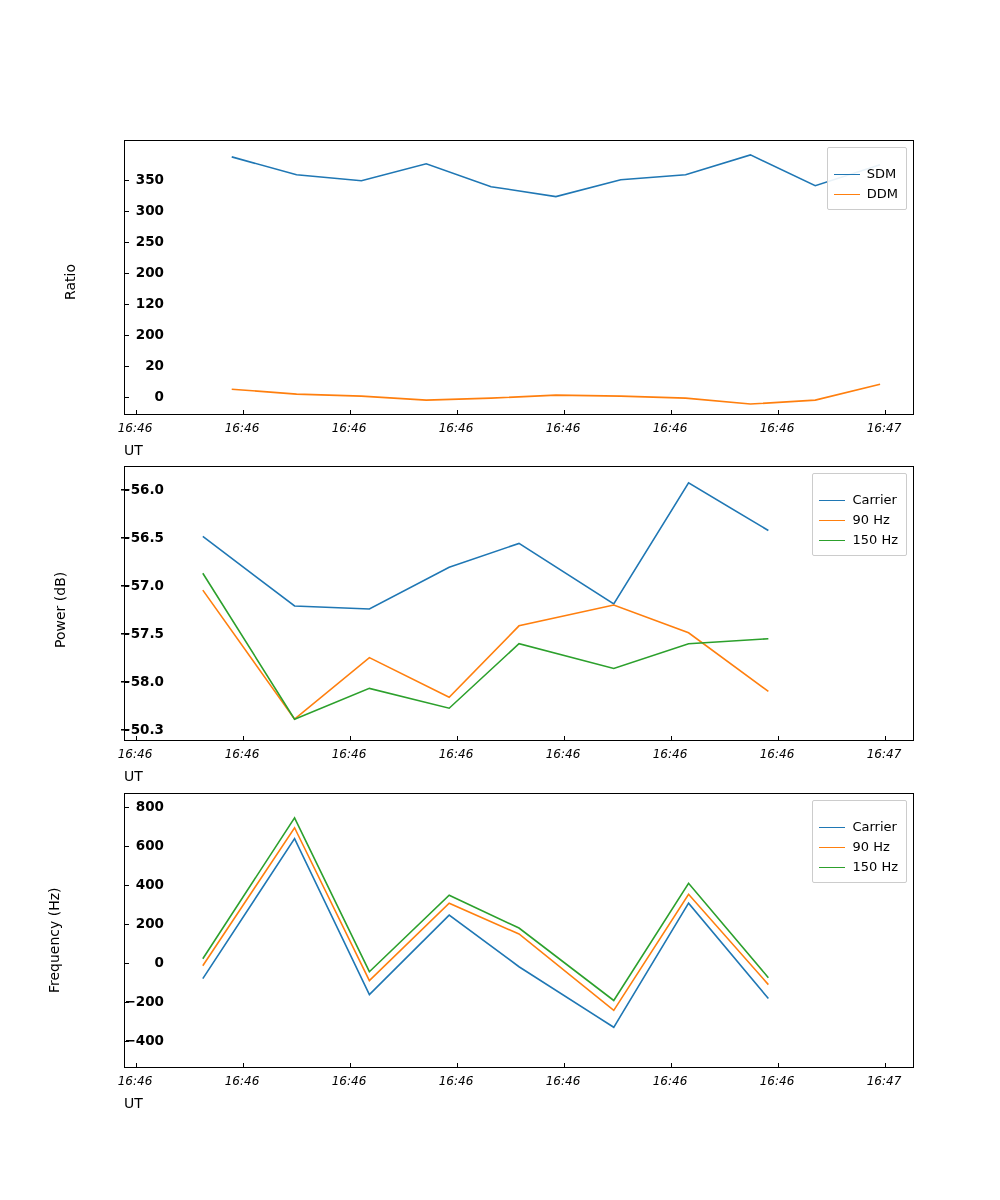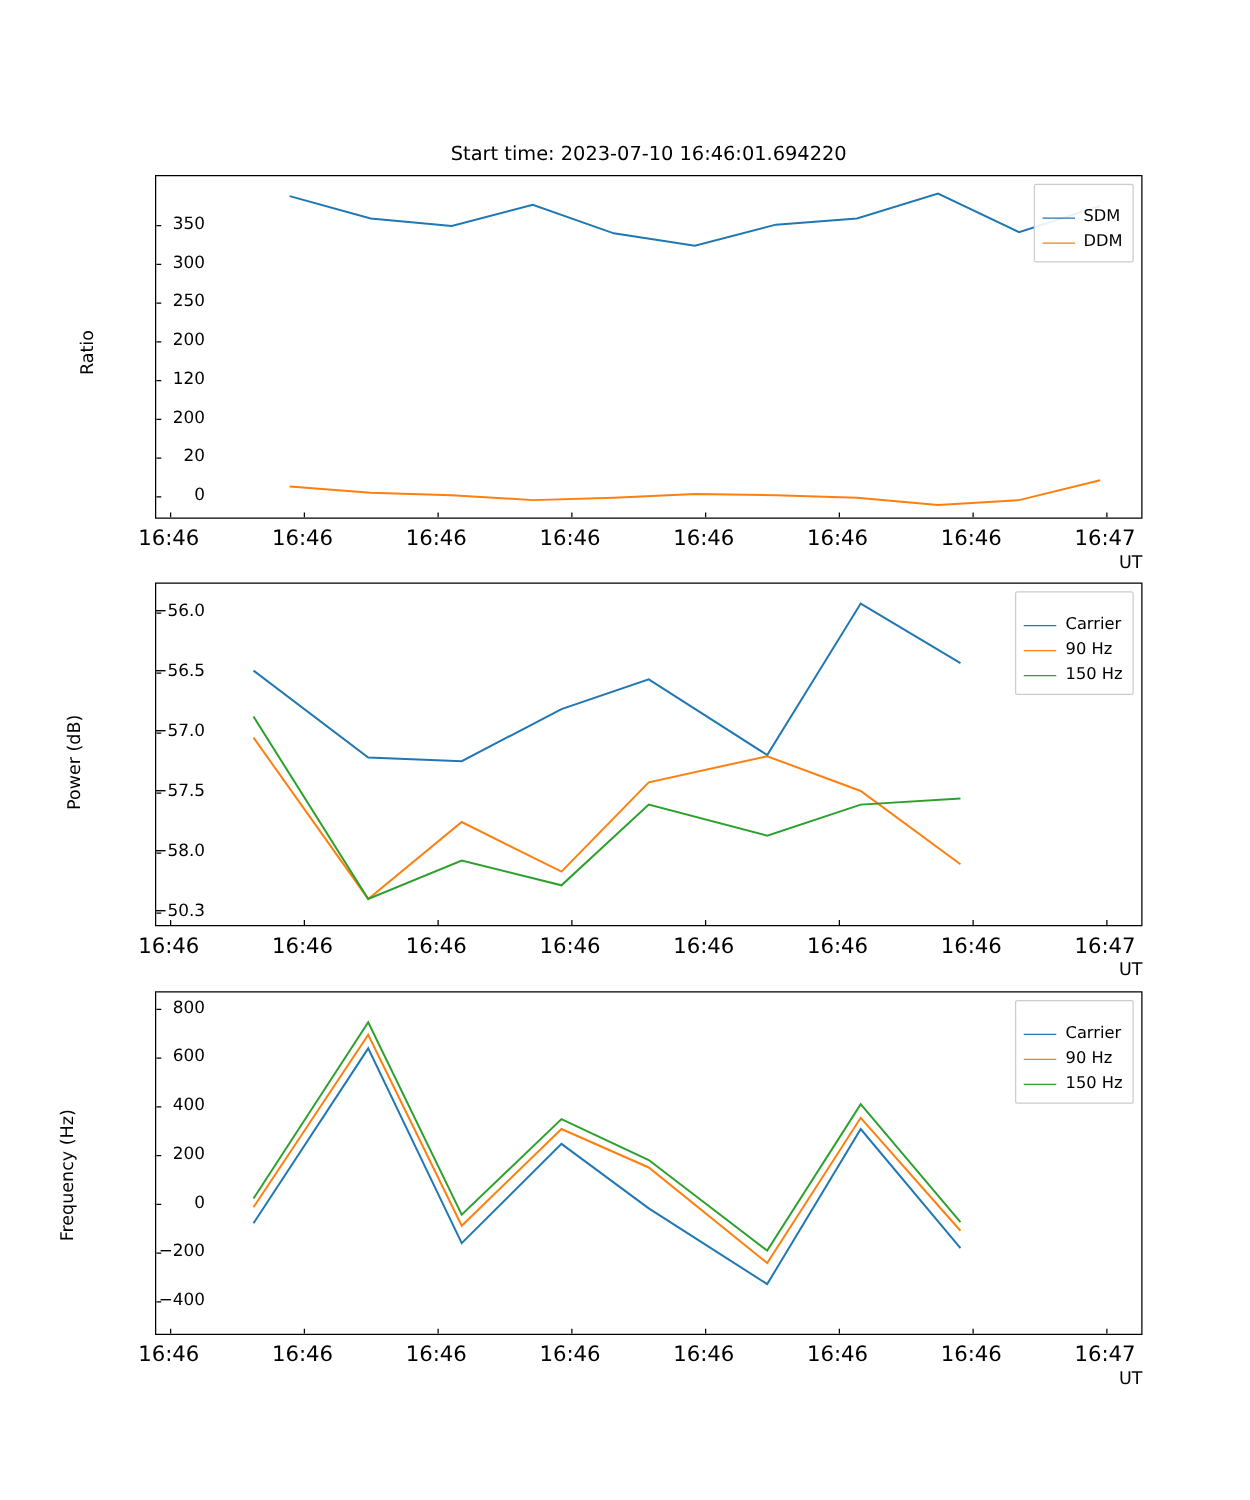--- a/index.html
+++ b/index.html
@@ -51,36 +51,38 @@
   }
   .ylabel {
     position: absolute;
     transform-origin: 0 0;
     font-size: 14px;
     white-space: nowrap;
   }
   .xlabel {
     position: absolute;
     font-size: 14px;
-    text-align: right;
+    text-align: left;
     white-space: nowrap;
   }
   .tick-x {
     position: absolute;
-    font-size: 17px;
+    font-size: 12px;
     text-align: center;
     white-space: nowrap;
     transform: translateX(-50%);
+    font-style: italic;
   }
   .tick-y {
     position: absolute;
     font-size: 13.5px;
     text-align: right;
     white-space: nowrap;
     transform: translateY(-50%);
+    font-weight: bold;
   }
   .tickmark-x {
     position: absolute;
     width: 1px;
     height: 4px;
     background: #000;
   }
   .tickmark-y {
     position: absolute;
     width: 4px;
@@ -112,21 +114,20 @@
     display: inline-block;
   }
 </style>
 </head>
 <body>
 
 <div class="figure">
 
   <div class="panel" style="left:124px; top:140px; width:790px; height:275px;">
 
-    <div class="plot-title">Start time: 2023-07-10 16:46:01.694220</div>
 
     <div class="axes-frame">
       <svg class="svg-layer" viewBox="0 0 790 275" preserveAspectRatio="none">
         <polyline fill="none" stroke="#1f77b4" stroke-width="1.6" points="107,16 172,34 237,40 302,23 367,46 432,56 497,39 562,34 627,14 692,45 757,24"></polyline>
         <polyline fill="none" stroke="#ff7f0e" stroke-width="1.6" points="107,250 172,255 237,257 302,261 367,259 432,256 497,257 562,259 627,265 692,261 757,245"></polyline>
       </svg>
 
       <div class="tickmark-x" style="left:11px;  bottom:0;"></div>
       <div class="tickmark-x" style="left:118px; bottom:0;"></div>
       <div class="tickmark-x" style="left:225px; bottom:0;"></div>

